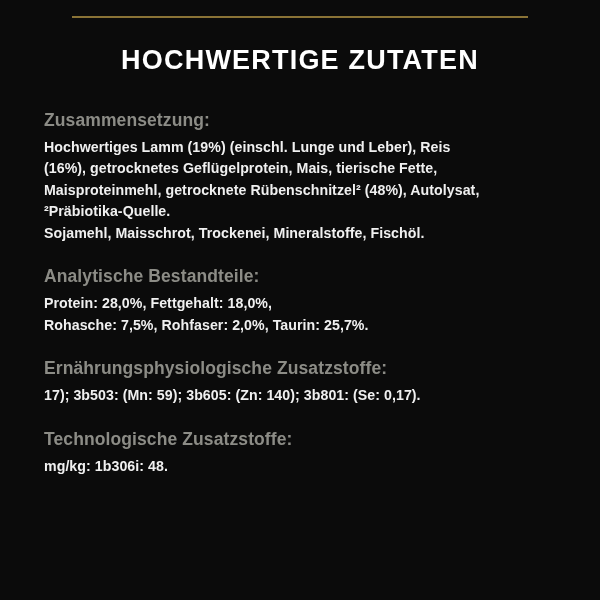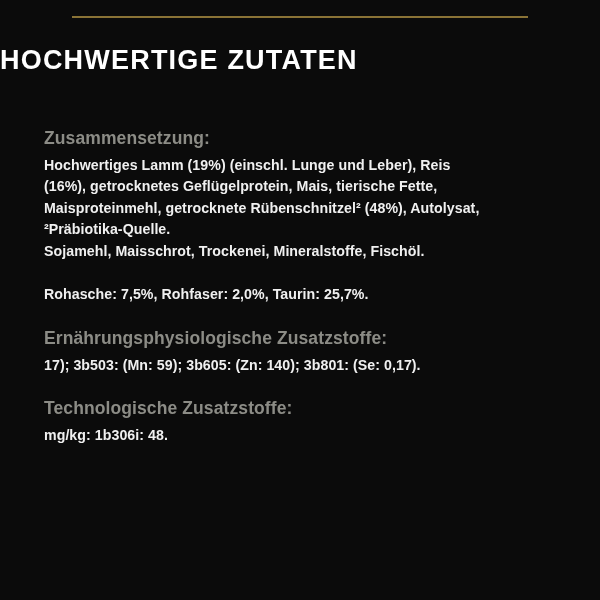--- a/index.html
+++ b/index.html
@@ -26,29 +26,29 @@
   .top-rule {
     position: absolute;
     top: 16px;
     left: 72px;
     right: 72px;
     height: 2px;
     background: #8a7336;
   }
   .title {
     margin: 46px 0 0 0;
-    text-align: left;
+    text-align: center;
     color: #ffffff;
     font-size: 27px;
     font-weight: bold;
     letter-spacing: 1.2px;
     line-height: 1.1;
   }
   .content {
-    margin-top: 52px;
+    margin-top: 34px;
     padding: 0 44px 0 44px;
     box-sizing: border-box;
   }
   .section {
     margin-bottom: 22px;
   }
   .section:last-child {
     margin-bottom: 0;
   }
   .section-heading {
@@ -87,21 +87,23 @@
       <div class="section-body">
         <span class="line">Hochwertiges Lamm (19%) (einschl. Lunge und Leber), Reis</span>
         <span class="line">(16%), getrocknetes Geflügelprotein, Mais, tierische Fette,</span>
         <span class="line">Maisproteinmehl, getrocknete Rübenschnitzel² (48%), Autolysat,</span>
         <span class="line">²Präbiotika-Quelle.</span>
         <span class="line">Sojamehl, Maisschrot, Trockenei, Mineralstoffe, Fischöl.</span>
       </div>
     </div>
 
     <div class="section">
+      <div class="section-heading">Analytische Bestandteile:</div>
       <div class="section-body">
+        <span class="line">Protein: 28,0%, Fettgehalt: 18,0%,</span>
         <span class="line">Rohasche: 7,5%, Rohfaser: 2,0%, Taurin: 25,7%.</span>
       </div>
     </div>
 
     <div class="section">
       <div class="section-heading">Ernährungsphysiologische Zusatzstoffe:</div>
       <div class="section-body">
         <span class="line">17); 3b503: (Mn: 59); 3b605: (Zn: 140); 3b801: (Se: 0,17).</span>
       </div>
     </div>

